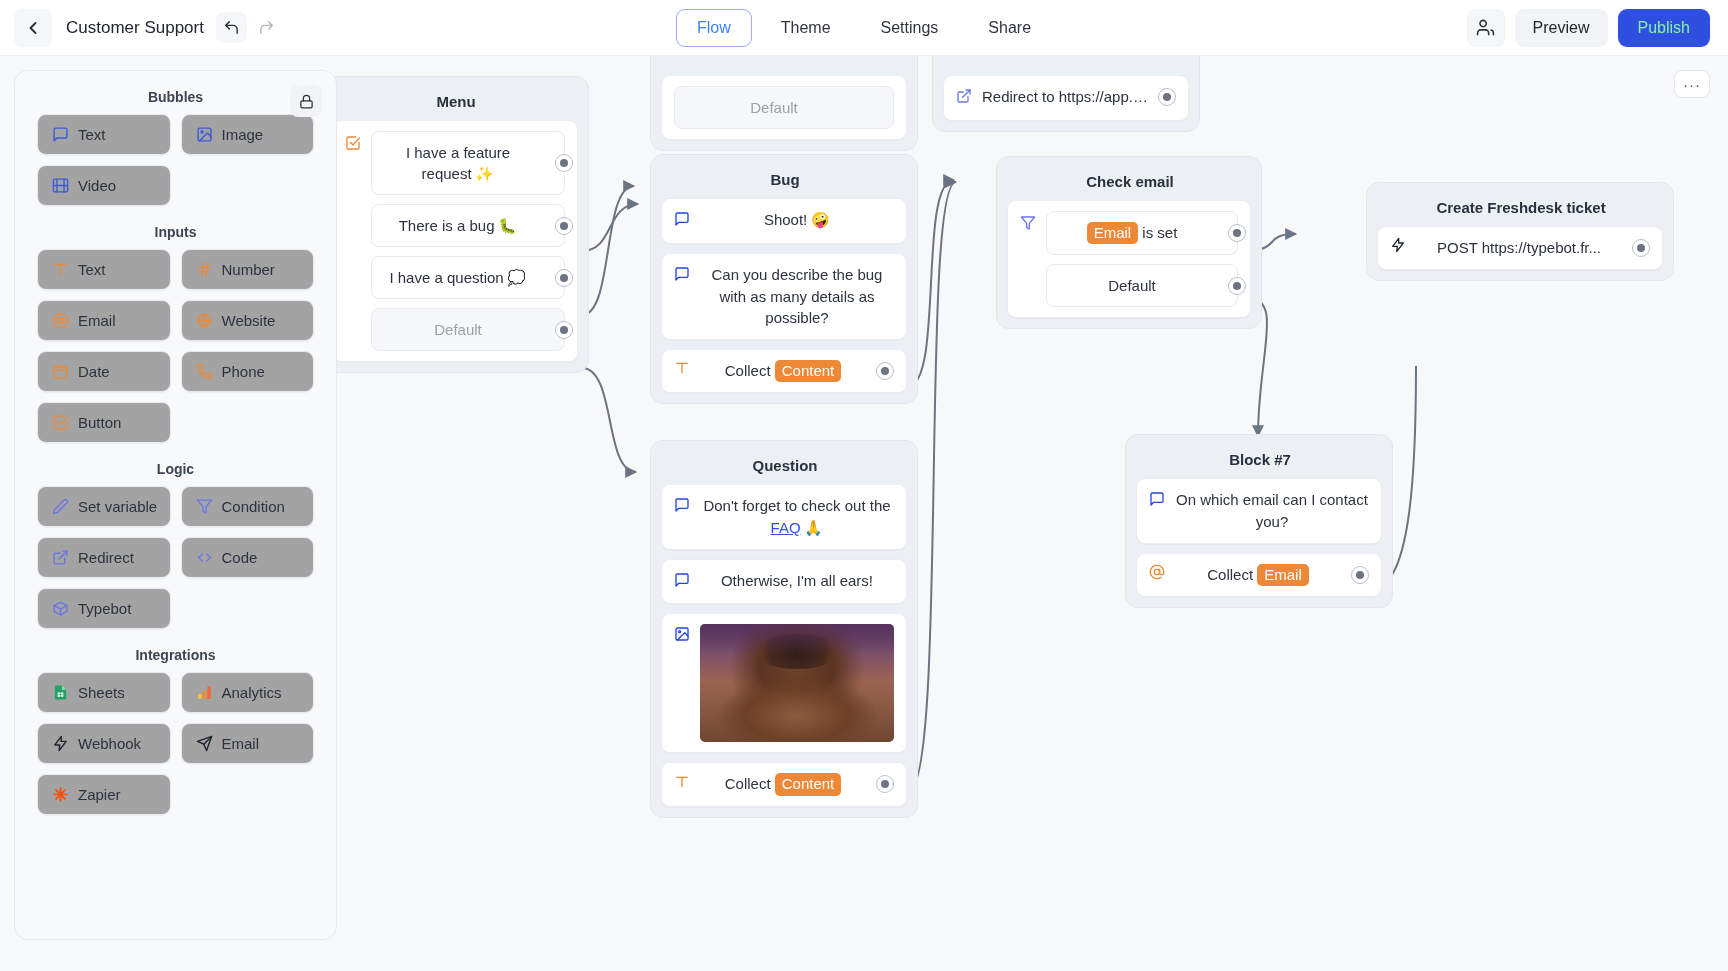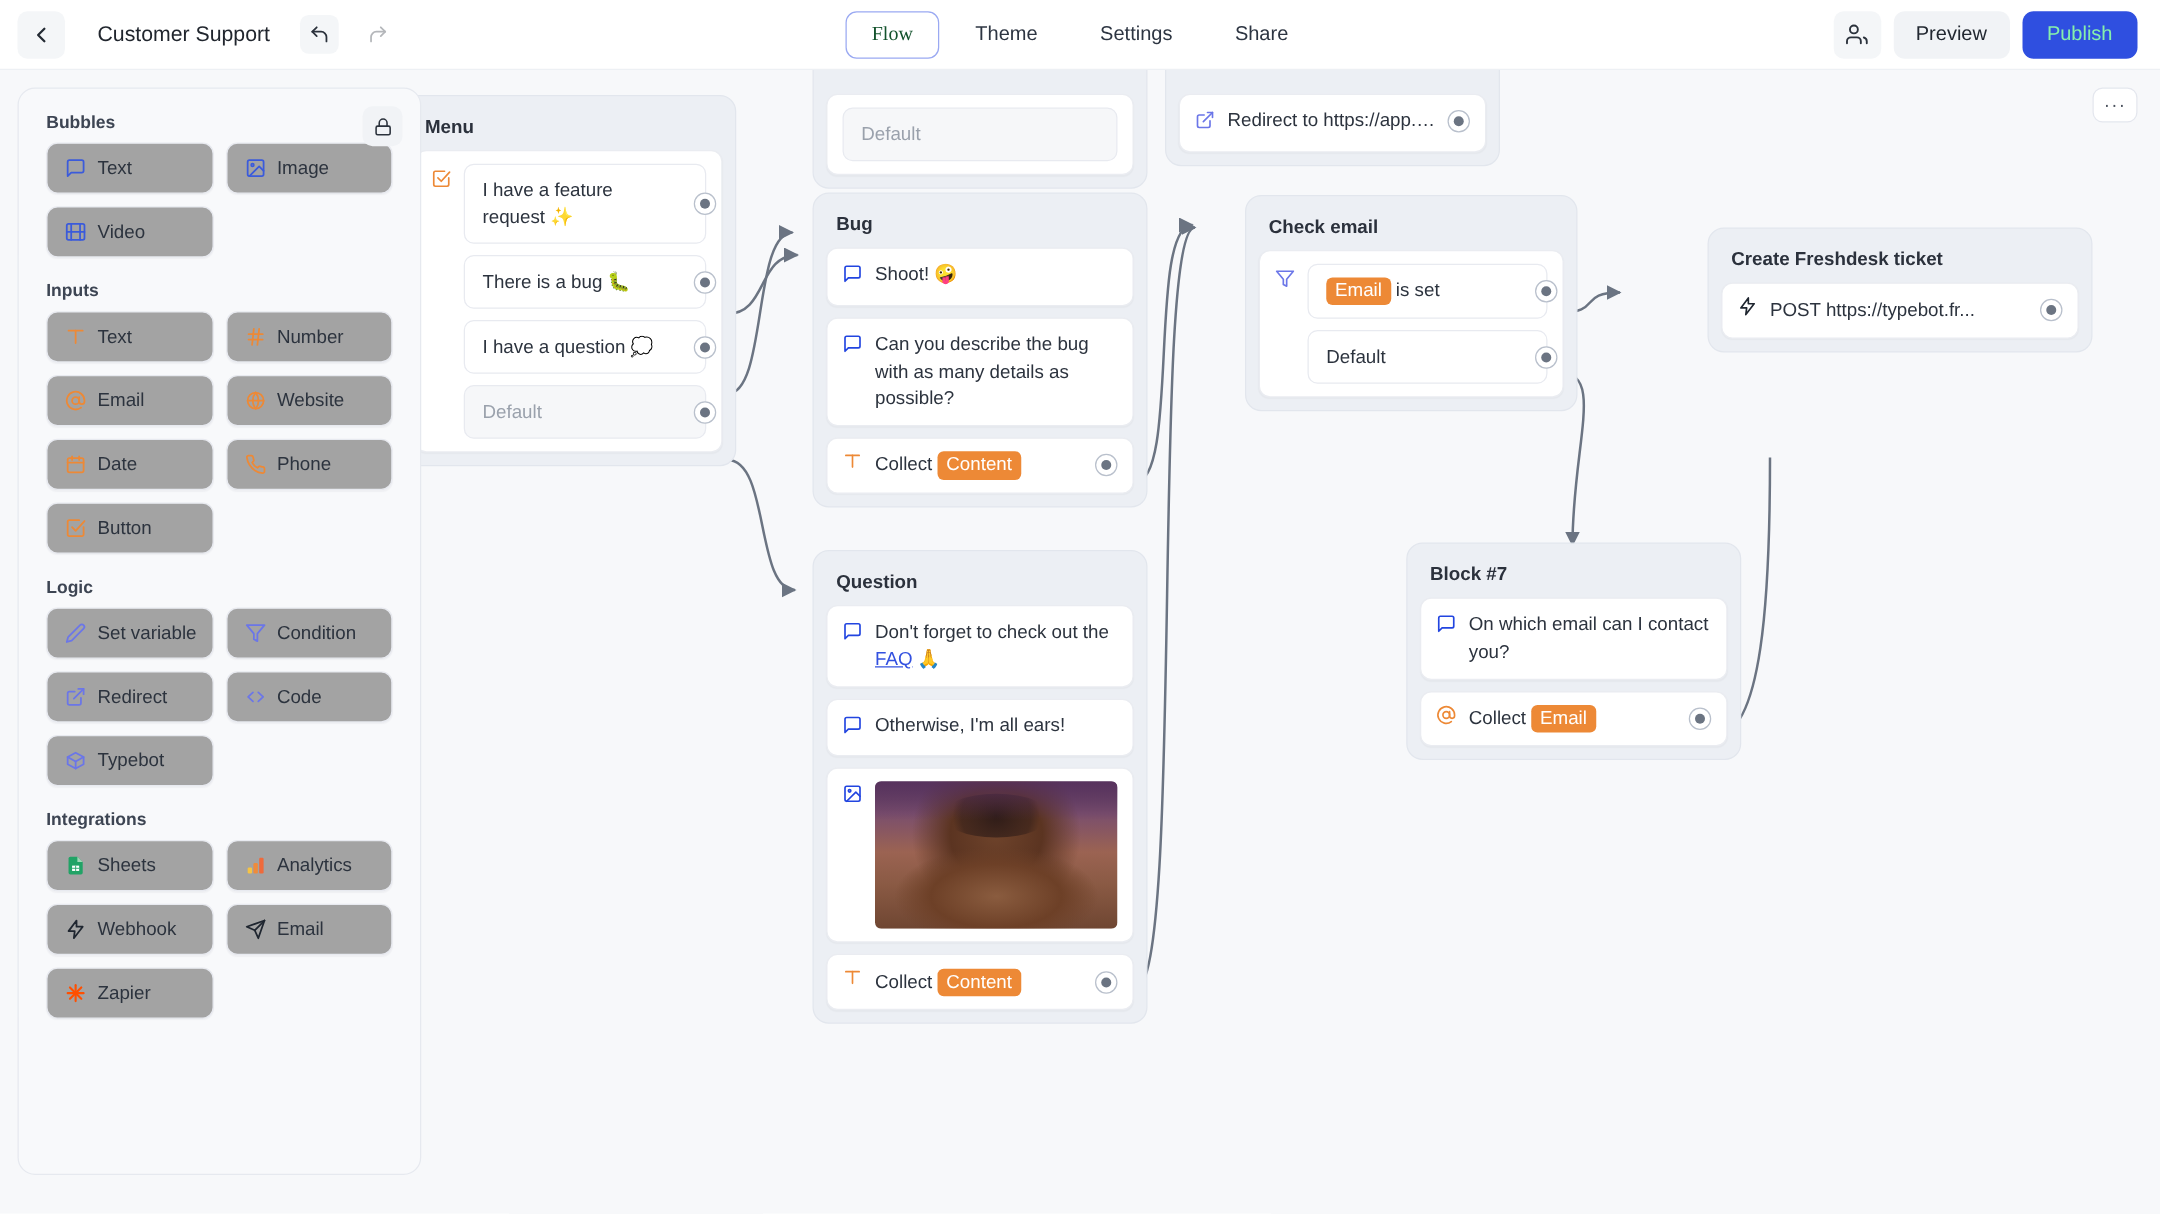--- a/index.html
+++ b/index.html
@@ -12,21 +12,21 @@
   body { position: relative; }
 
   
   .header {
     position: absolute; top: 0; left: 0; width: 1728px; height: 56px;
     background: #ffffff;
     border-bottom: 1px solid #edf0f4;
     display: flex; align-items: center;
     z-index: 60;
   }
-  .hdr-left { display: flex; align-items: center; gap: 16px; padding-left: 14px; }
+  .hdr-left { display: flex; align-items: center; gap: 4px; padding-left: 14px; }
   .icon-btn {
     width: 38px; height: 38px; border-radius: 8px;
     display: flex; align-items: center; justify-content: center;
     background: #f4f6f8; border: none; cursor: pointer;
   }
   .bot-title {
     font-size: 17px; color: #21262e; font-weight: 400;
     margin-left: 10px; margin-right: 8px; white-space: nowrap;
   }
   .undo-btn, .redo-btn {
@@ -40,23 +40,22 @@
   .hdr-center {
     position: absolute; left: 50%; transform: translateX(-50%);
     display: flex; align-items: center; gap: 8px;
   }
   .tab {
     padding: 9px 20px; border-radius: 9px;
     font-size: 16px; color: #2d3542; background: transparent;
     border: 1px solid transparent; cursor: pointer; white-space: nowrap;
   }
   .tab.active {
-    color: #14532d; border-color: #9aa9f2; background: #ffffff;
+    color: #3b82f6; border-color: #9aa9f2; background: #ffffff;
     font-weight: 500;
-    font-family: Liberation Serif, serif;
   }
 
   .hdr-right {
     margin-left: auto; display: flex; align-items: center; gap: 10px;
     padding-right: 18px;
   }
   .btn-preview {
     padding: 10px 18px; border-radius: 9px; background: #f1f3f6;
     font-size: 16px; color: #222831; border: none; cursor: pointer;
     white-space: nowrap;
@@ -65,20 +64,21 @@
     padding: 10px 20px; border-radius: 9px; background: #2f4fe0;
     font-size: 16px; color: #86efac; border: none; cursor: pointer;
     font-weight: 500; white-space: nowrap;
   }
 
   
   .canvas {
     position: absolute; top: 56px; left: 0; width: 1728px; height: 915px;
     background: #f7f8fa;
     overflow: hidden;
+    text-align: center;
   }
   .edges { position: absolute; top: 0; left: 0; width: 1728px; height: 915px; pointer-events: none; }
 
   
   .palette {
     position: absolute; left: 14px; top: 14px;
     width: 323px; height: 870px;
     background: #f8f9fb; border: 1px solid #e6e9ef;
     border-radius: 14px;
     padding: 0 22px;

